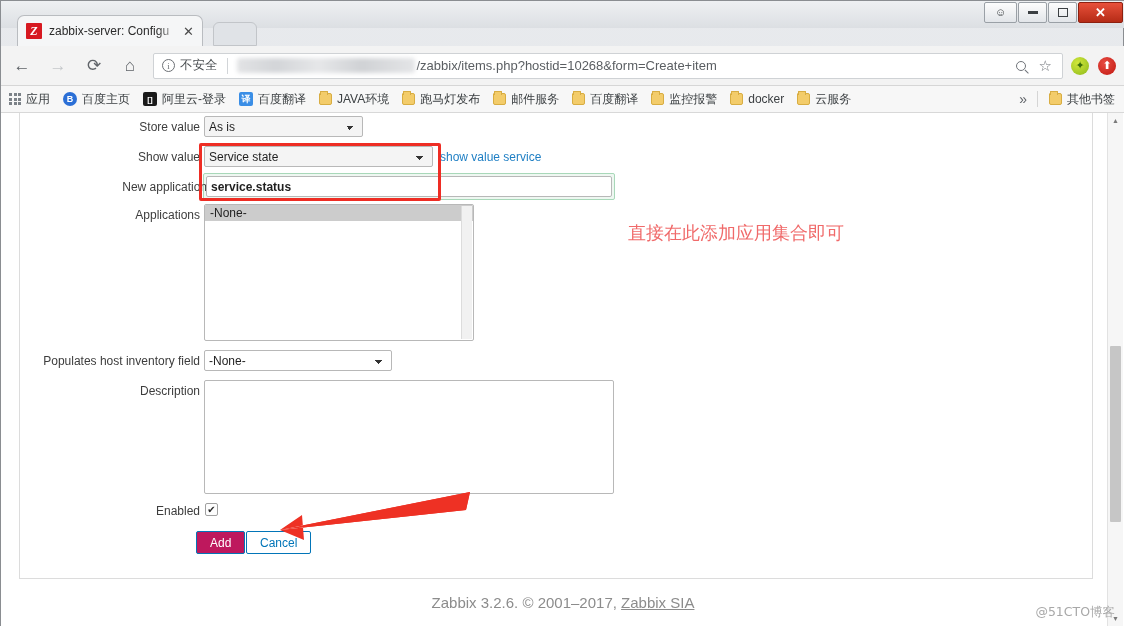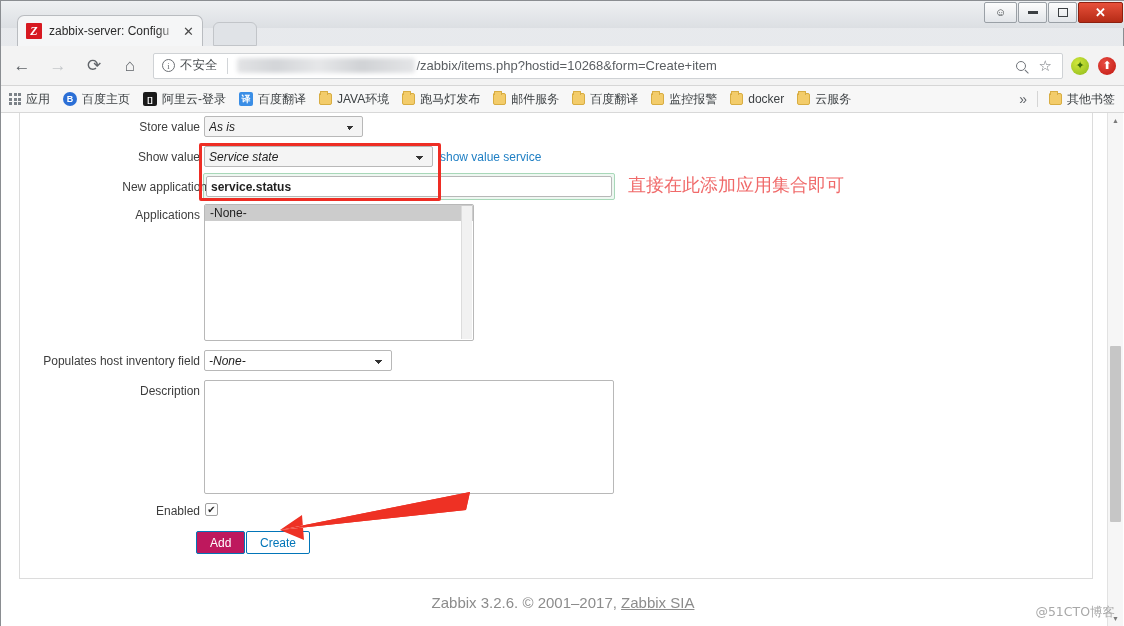--- a/index.html
+++ b/index.html
@@ -180,21 +180,20 @@
     -webkit-appearance: none; appearance: none;
   }
   select.zselect {
     background-image:
       linear-gradient(45deg, transparent 50%, #333 50%),
       linear-gradient(135deg, #333 50%, transparent 50%);
     background-position: calc(100% - 12px) 9px, calc(100% - 8px) 9px;
     background-size: 4px 4px, 4px 4px;
     background-repeat: no-repeat;
     padding-right: 22px;
-    font-style: italic;
   }
   select.zselect.grey { background-color: #f4f4f4; }
 
   .zlist {
     background: #fff; border: 1px solid #b8b8b8; border-radius: 2px;
     overflow: hidden; position: relative;
   }
   .zlist-item {
     font-size: 12px; color: #1f1f1f; padding: 1px 3px 1px 5px;
     background: #cccccc;
@@ -230,21 +229,21 @@
   .green-wrap {
     position: absolute;
     border: 1px solid #a8d8b9; background: #eef7f1; border-radius: 2px;
   }
   .red-box {
     position: absolute; border: 3px solid #ee2d24; border-radius: 2px;
     pointer-events: none;
   }
   .annot {
     position: absolute; font-size: 18px; color: #f06a6a;
-    font-family: "DejaVu Sans", sans-serif; white-space: nowrap;
+    font-family: "DejaVu Sans", sans-serif; white-space: nowrap; margin-top: 48px;
   }
   .arrow { position: absolute; pointer-events: none; }
 
   .footer {
     position: absolute; left: 0; top: 466px; width: 1124px; height: 47px;
     display: flex; align-items: center; justify-content: center;
     background: #fff;
   }
   .footer-text { font-size: 15px; color: #8c8c8c; }
   .footer-text u { text-decoration: underline; }
@@ -446,21 +445,21 @@
 
           <div class="lbl" style="left:0px; top:271px; width:180px;">Description</div>
           <textarea class="zarea" style="position: absolute; left: 184px; top: 267px; width: 410px; height: 114px;" placeholder=""></textarea>
 
           <div class="lbl" style="left:0px; top:391px; width:180px;">Enabled</div>
           <div class="chk" style="position:absolute; left:185px; top:390px;">
             <span>✔</span>
           </div>
 
           <button class="btn primary" style="position:absolute; left:176px; top:418px;">Add</button>
-          <button class="btn ghost" style="position:absolute; left:226px; top:418px;">Create</button>
+          <button class="btn ghost" style="position:absolute; left:226px; top:418px;">Cancel</button>
 
           <div class="red-box" style="left:179px; top:30px; width:242px; height:58px;"></div>
 
           <div class="annot" style="left:608px; top:60px;">直接在此添加应用集合即可</div>
 
           <svg class="arrow" style="left:200px; top:375px;" width="270" height="60" viewBox="0 0 270 60">
             <polygon points="250,4 60,42 82,27 84,52 60,42 246,22" fill="#ee3124"></polygon>
             <polygon points="250,4 246,22 60,42" fill="#ee3124"></polygon>
           </svg>
 

